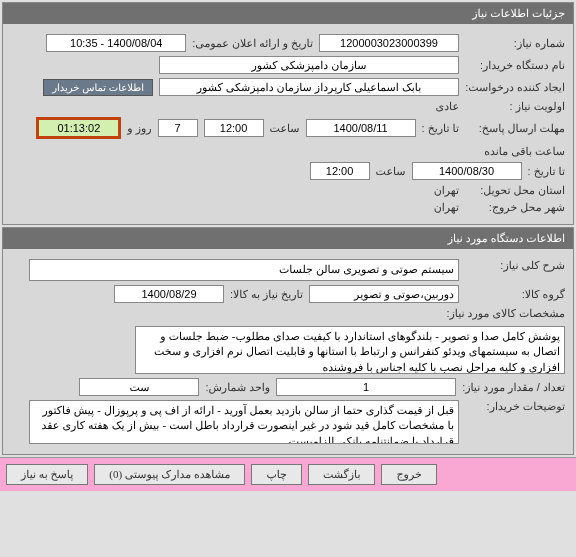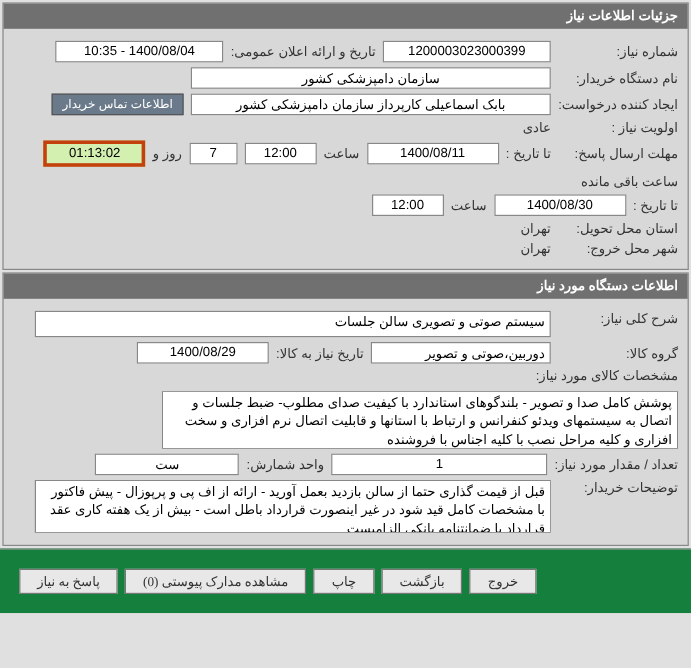--- a/index.html
+++ b/index.html
@@ -13,21 +13,21 @@
   .panel {
     border: 1px solid #888;
     margin: 2px;
     background: #d8d8d8;
   }
   .panel-header {
     background: #707070;
     color: #fff;
     padding: 4px 8px;
     font-size: 11px;
-    font-weight: bold;
+    font-weight: normal;
   }
   .panel-body {
     padding: 6px 8px;
   }
   .row {
     display: flex;
     align-items: center;
     margin: 4px 0;
     gap: 6px;
     flex-wrap: wrap;
@@ -83,22 +83,22 @@
     width: 490px;
     height: 36px;
   }
   .textarea-sm {
     width: 490px;
     height: 22px;
   }
   .footer-bar {
     display: flex;
     gap: 6px;
-    padding: 16px;
-    background: #15803d;
+    padding: 6px;
+    background: #f9a8d4;
     border-top: 1px solid #999;
     flex-direction: row-reverse;
     justify-content: flex-start;
   }
   .btn {
     border: 1px solid #777;
     background: #e8e8e8;
     padding: 3px 14px;
     font-family: Tahoma;
     font-size: 11px;

